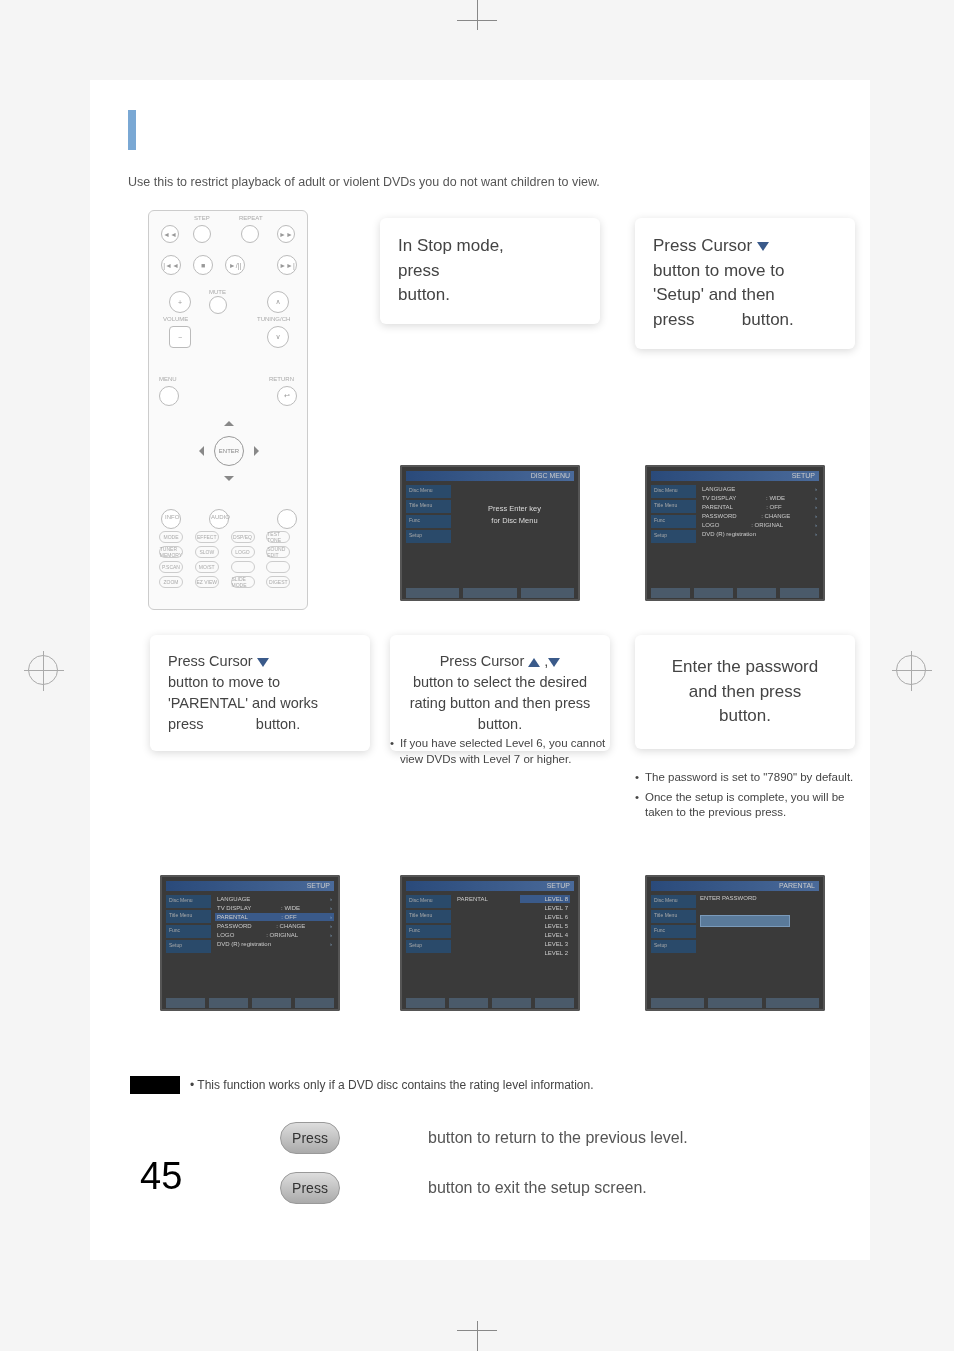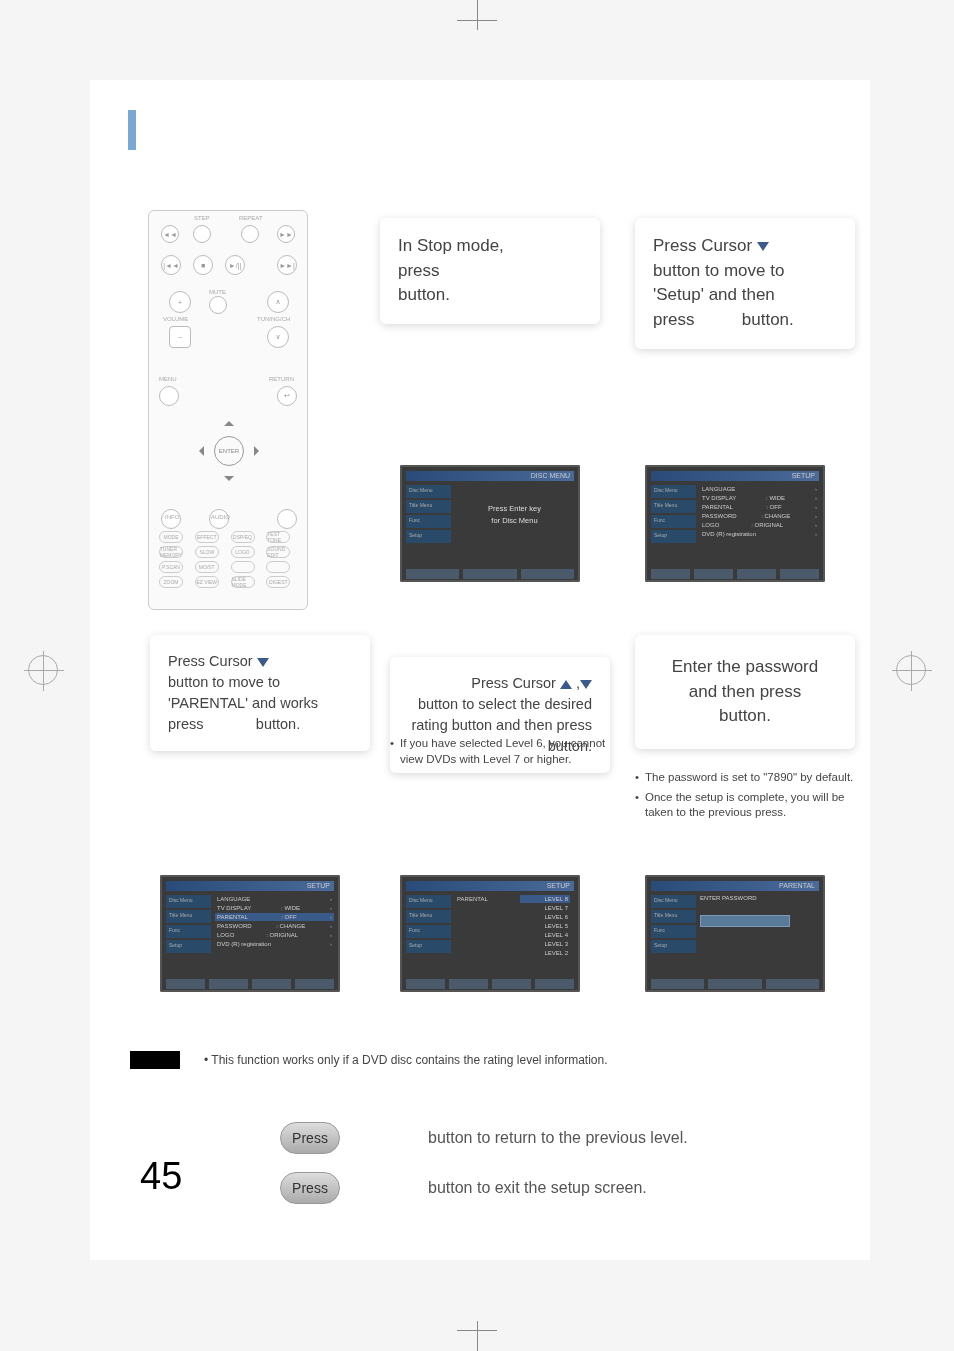--- a/index.html
+++ b/index.html
@@ -148,39 +148,39 @@
       display: inline-block;
       width: 0; height: 0;
       border-left: 6px solid transparent;
       border-right: 6px solid transparent;
       border-bottom: 9px solid #3a5a8a;
       vertical-align: middle;
     }
     .step1 { top: 138px; left: 290px; }
     .step2 { top: 138px; left: 545px; }
     .step3 { top: 555px; left: 60px; }
-    .step4 { top: 577px; left: 300px; text-align:right; }
+    .step4 { top: 555px; left: 300px; text-align:center; }
     .step5 { top: 555px; left: 545px; text-align:center; padding: 20px 18px; }
 
     .bullets {
       position: absolute;
       font-size: 11.5px;
       color: #444;
       width: 225px;
       line-height: 1.35;
     }
     .bullets .bul { display: flex; margin-bottom: 4px; }
     .bullets .bul::before { content: "•"; margin-right: 6px; }
     .bul4 { top: 656px; left: 300px; }
     .bul5 { top: 690px; left: 545px; }
 
     .tv {
       position: absolute;
       width: 180px;
-      height: 117px;
+      height: 136px;
       background: #3a3a3a;
       border-radius: 2px;
       box-shadow: inset 0 0 0 2px #555;
       overflow: hidden;
     }
     .tv .hdr {
       position: absolute;
       top: 6px; left: 6px; right: 6px;
       height: 10px;
       background: linear-gradient(90deg, #2a4a7a, #4a6a9a);
@@ -247,25 +247,25 @@
       border: 1px solid #7a9aba;
     }
     .tv1a { top: 385px; left: 310px; }
     .tv2a { top: 385px; left: 555px; }
     .tv3a { top: 795px; left: 70px; }
     .tv4a { top: 795px; left: 310px; }
     .tv5a { top: 795px; left: 555px; }
 
     .note-row {
       position: absolute;
-      top: 971px;
+      top: 996px;
       left: 40px;
       display: flex;
       align-items: center;
-      gap: 24px;
+      gap: 10px;
     }
     .note-badge {
       width: 50px;
       height: 18px;
       background: #000;
     }
     .note-text {
       font-size: 12px;
       color: #444;
     }
@@ -331,20 +331,21 @@
 </head>
 <body>
 
 <div class="crop-mark crop-top"></div>
 <div class="crop-mark crop-bottom"></div>
 <div class="circ-deco" style="top:655px; left:28px;"></div>
 <div class="circ-deco" style="top:655px; right:28px;"></div>
 
 <div class="page">
   <div class="accent-bar"></div>
+  <div class="intro">Use this to restrict playback of adult or violent DVDs you do not want children to view.</div>
 
   <div class="remote">
     <div class="rlbl" style="top:4px; left:45px;">STEP</div>
     <div class="rlbl" style="top:4px; left:90px;">REPEAT</div>
     <div class="rbtn" style="top:14px; left:12px; width:18px; height:18px;">◄◄</div>
     <div class="rbtn" style="top:14px; left:44px; width:18px; height:18px;"></div>
     <div class="rbtn" style="top:14px; left:92px; width:18px; height:18px;"></div>
     <div class="rbtn" style="top:14px; left:128px; width:18px; height:18px;">►►</div>
     <div class="rbtn" style="top:44px; left:12px; width:20px; height:20px;">|◄◄</div>
     <div class="rbtn" style="top:44px; left:44px; width:20px; height:20px;">■</div>

